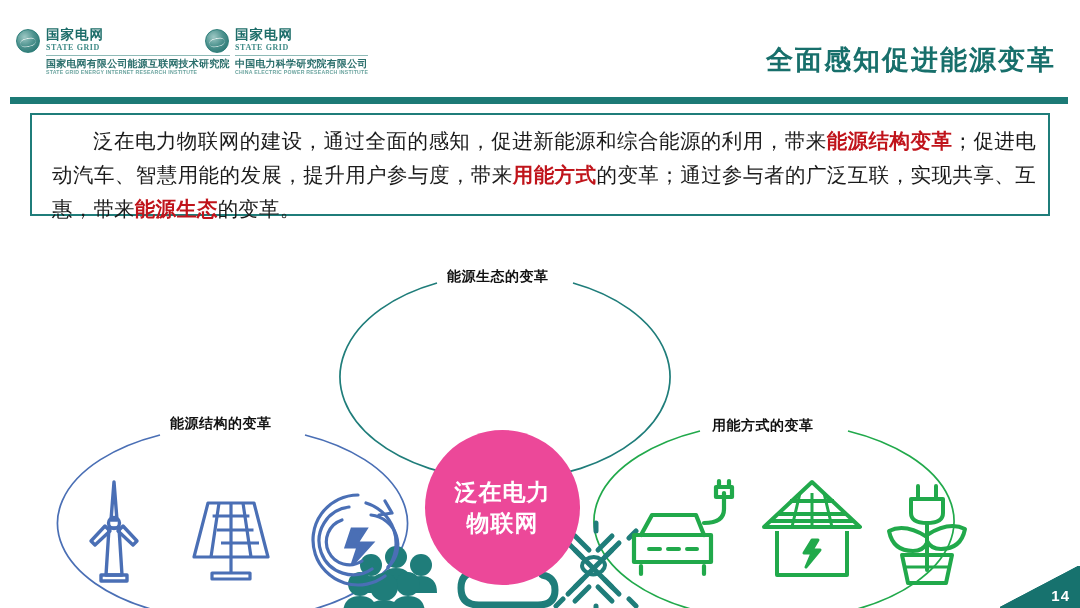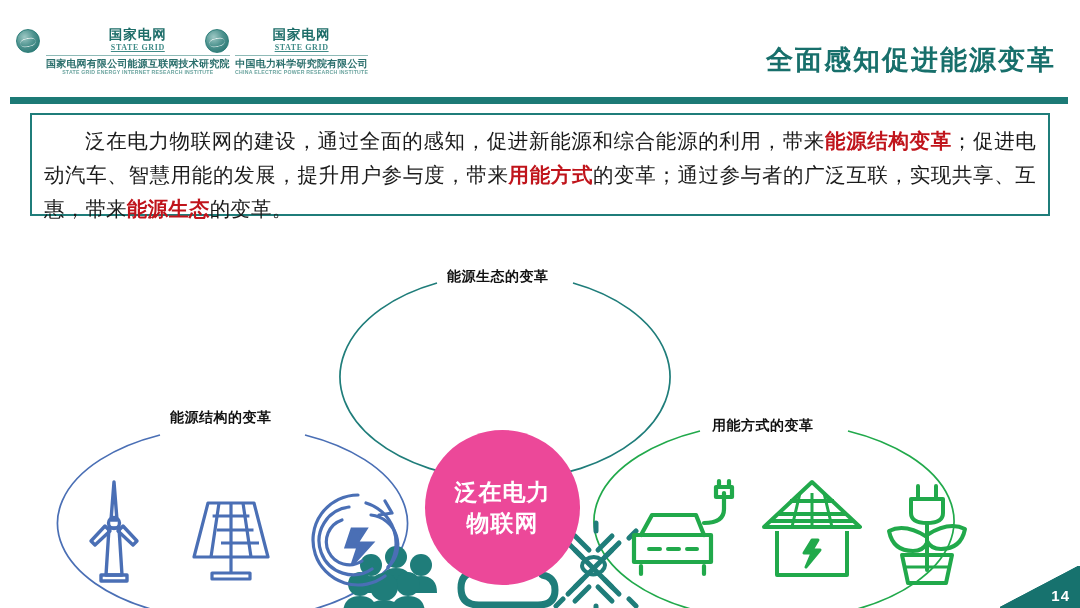--- a/index.html
+++ b/index.html
@@ -23,63 +23,63 @@
     border:1.5px solid #2f7f7b;
     margin-right:6px;margin-top:1px;
     position:relative;flex:0 0 auto;
   }
   .logo-globe:after{
     content:"";position:absolute;left:3px;top:8px;width:16px;height:7px;
     border-radius:50%/60%;
     border-top:1.5px solid #eaf3f2;border-bottom:1.5px solid #cfe3e1;
     transform:rotate(-12deg);
   }
-  .logo-txt{display:flex;flex-direction:column;align-items:center;}
+  .logo-txt{display:flex;flex-direction:column;}
   .logo-cn{font-size:13.5px;font-weight:bold;color:#1d6d69;letter-spacing:1px;line-height:14px;}
-  .logo-en{font-size:8px;font-weight:bold;color:#3f8b87;letter-spacing:.6px;line-height:11px;font-family:"Liberation Serif",serif;text-decoration:underline;}
+  .logo-en{font-size:8px;font-weight:bold;color:#3f8b87;letter-spacing:.6px;line-height:11px;font-family:"Liberation Serif",serif;}
   .logo-rule{width:100%;height:1px;background:#8fbab7;margin:2px 0 2px 0;}
   .logo-sub-cn{font-size:10px;font-weight:bold;color:#2b6f6c;letter-spacing:.2px;line-height:11px;white-space:nowrap;}
   .logo-sub-en{font-size:5.2px;font-weight:bold;color:#6ba49f;letter-spacing:.25px;line-height:7px;white-space:nowrap;}
 
   .slide-title{
     position:absolute;right:24px;top:42px;
     font-size:27px;font-weight:bold;color:#176f6b;
     letter-spacing:2px;white-space:nowrap;margin-left:12px;
   }
   .header-bar{
     position:absolute;left:10px;top:97px;width:1058px;height:7px;
     background:#1c7a76;
   }
 
   
   .textbox{
     position:absolute;left:30px;top:113px;width:1020px;height:103px;
     border:2px solid #1f7d7a;
     box-sizing:border-box;
     background:#fff;
-    padding:9px 12px 0 12px;
+    padding:9px 12px 0 20px;
   }
   .tb-para{
     font-size:20.5px;line-height:34px;color:#1a1a1a;
     text-align:justify;text-indent:2em;
     font-family:"DejaVu Sans","Liberation Sans",sans-serif;
     letter-spacing:.2px;
   }
   .hl{color:#c0141b;font-weight:bold;}
 
   
   .diagram{position:absolute;left:0;top:235px;width:907px;height:373px;}
   .dg-svg{position:absolute;left:0;top:0;}
 
   .ell-label{
     position:absolute;font-size:14px;font-weight:bold;color:#111;
     white-space:nowrap;letter-spacing:.5px;
   }
   .lbl-top{left:447px;top:33px;}
-  .lbl-left{left:170px;top:174px;}
+  .lbl-left{left:170px;top:180px;}
   .lbl-right{left:712px;top:182px;text-align:center;}
 
   .hub{
     position:absolute;left:425px;top:195px;width:155px;height:155px;
     border-radius:50%;background:#ec4899;
     display:flex;flex-direction:column;align-items:center;justify-content:center;
     color:#fff;font-size:23px;font-weight:bold;line-height:31px;letter-spacing:1px;
     text-align:center;
   }
   .hub span{display:block;}

